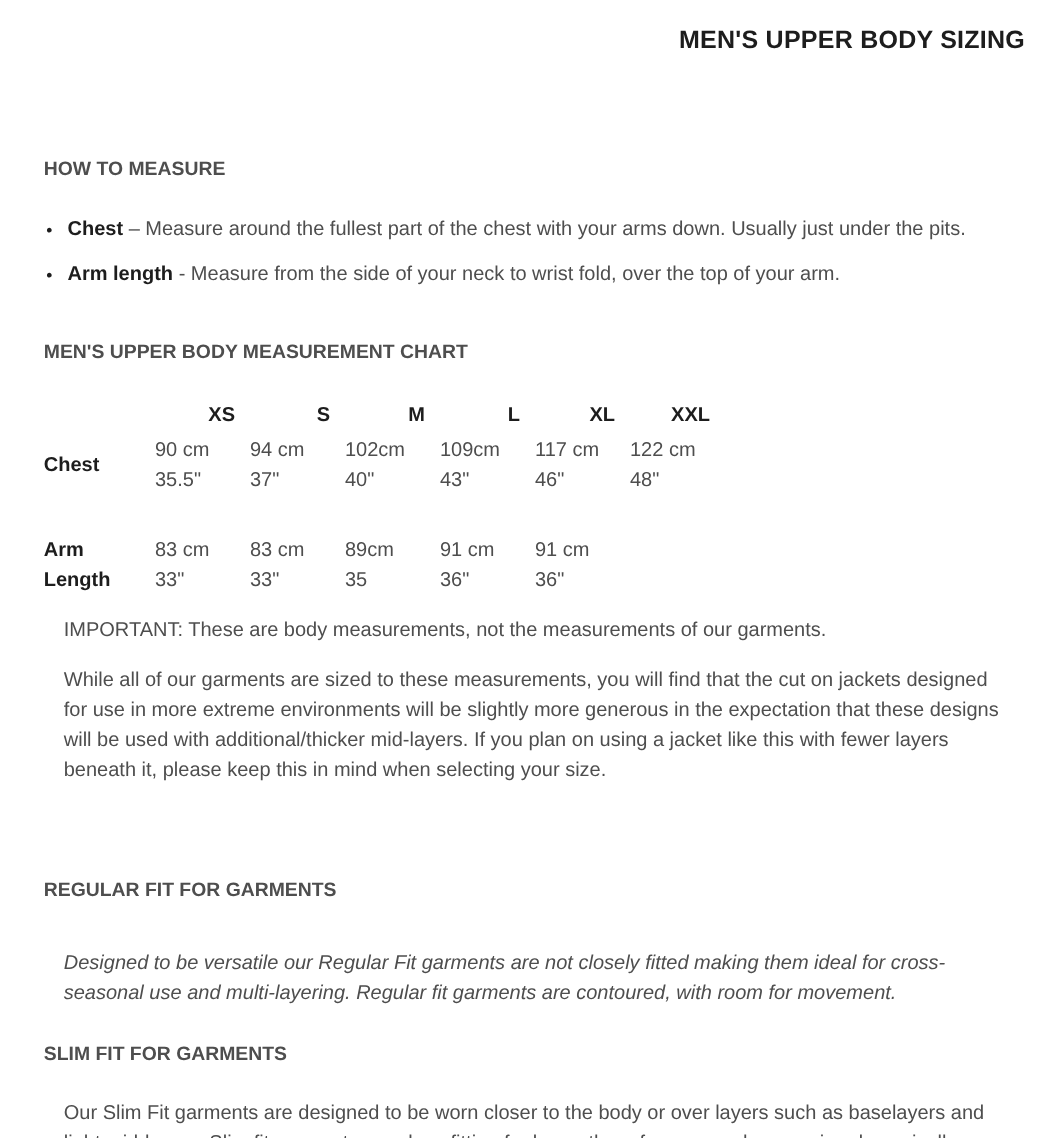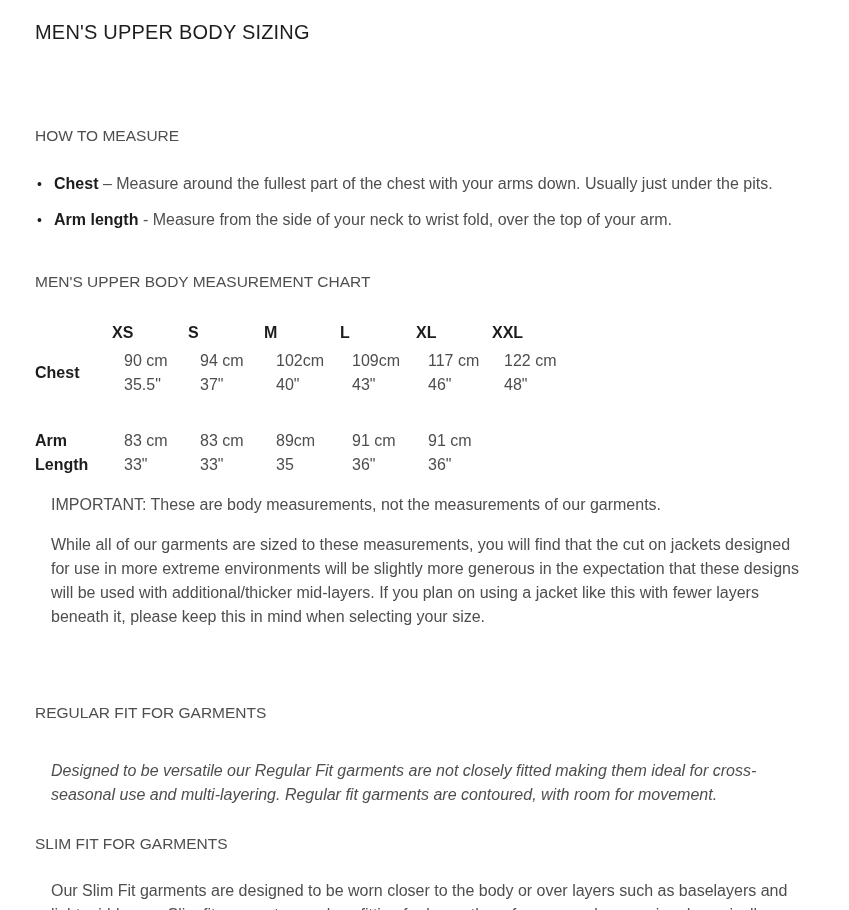--- a/index.html
+++ b/index.html
@@ -10,29 +10,30 @@
     padding: 20px 29px 0 35px;
     font-family: "Liberation Sans", sans-serif;
     font-size: 16px;
     line-height: 24px;
     color: #4e4e4e;
     -webkit-font-smoothing: antialiased;
   }
   .page-title {
     font-size: 20px;
     line-height: 24px;
-    font-weight: 400;
+    font-weight: 700;
     color: #1d1d1d;
     letter-spacing: 0.2px;
     margin: 0 0 80px 0;
+    text-align: right;
   }
   .section-heading {
     font-size: 15.5px;
     line-height: 24px;
-    font-weight: 400;
+    font-weight: 700;
     color: #4e4e4e;
     margin: 0;
   }
   #how-heading { margin-bottom: 24px; }
   #chart-heading { margin-bottom: 27px; margin-top: 38px; }
 
   ul.measure-list {
     list-style: none;
     margin: 0 0 24px 0;
     padding: 0;
@@ -50,21 +51,21 @@
     color: #1d1d1d;
     font-size: 14px;
   }
   .term { font-weight: 700; color: #1d1d1d; }
 
   .size-table { margin: 0; }
   .t-row {
     display: grid;
     grid-template-columns: 77px repeat(6, 76px);
   }
-  .t-head { margin-bottom: 4px; }
+  .t-head { margin-bottom: 4px; text-align: right; }
   .t-head .t-size {
     font-weight: 700;
     color: #1d1d1d;
   }
   .t-group { margin-bottom: 32px; }
   .t-group.last { margin-bottom: 4px; }
   .t-label {
     font-weight: 700;
     color: #1d1d1d;
   }

